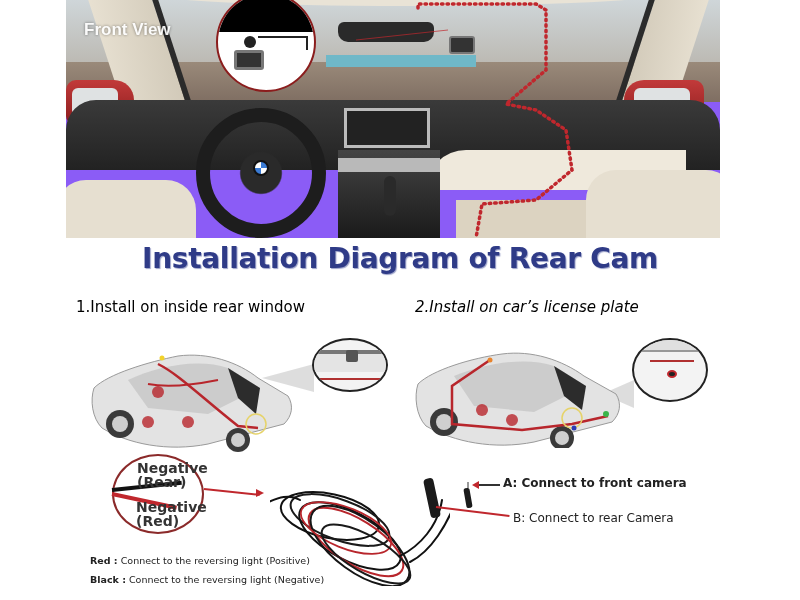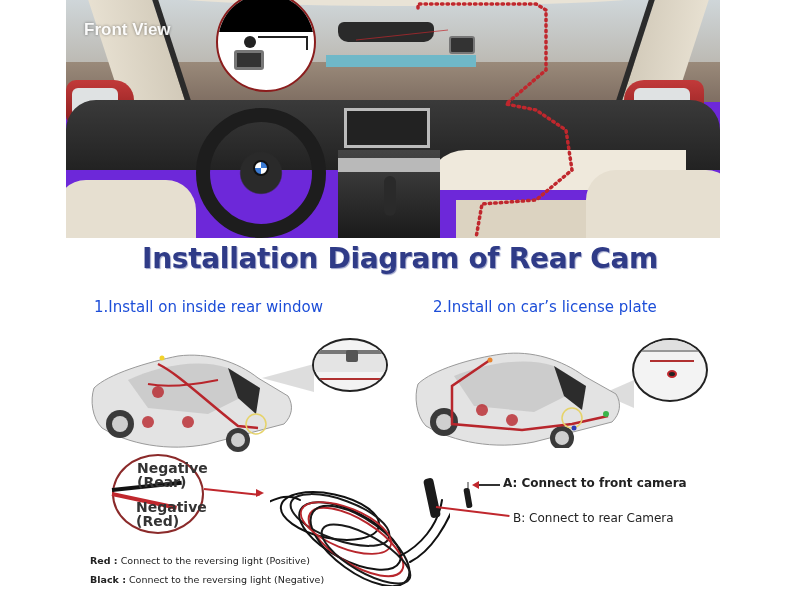--- a/index.html
+++ b/index.html
@@ -1,19 +1,19 @@
 <!DOCTYPE html>
 <html><head>
 <meta charset="utf-8">
 <style>
   * { box-sizing: border-box; margin: 0; padding: 0; }
   body { width: 800px; height: 600px; background: #ffffff; position: relative; overflow: hidden; font-family: "DejaVu Sans", sans-serif; }
 
   
-  .front-photo { position: absolute; left: 66px; top: 0; width: 654px; height: 238px; overflow: hidden; background: #6d28d9; }
+  .front-photo { position: absolute; left: 66px; top: 0; width: 654px; height: 238px; overflow: hidden; background: #8b5cf6; }
   .sky { position: absolute; left: 0; top: 0; width: 100%; height: 80px; background: linear-gradient(#cfd6d9, #b7b2a9); }
   .wall { position: absolute; left: 0; top: 62px; width: 100%; height: 40px; background: linear-gradient(#9a8a7a, #7f6e62); }
   .pool { position: absolute; left: 260px; top: 55px; width: 150px; height: 12px; background: #6fb8c8; }
   .pillar-l { position: absolute; left: 45px; top: -10px; width: 70px; height: 160px; background: linear-gradient(100deg, #e8e1d2, #cfc7b6); transform: skewX(18deg); border-right: 6px solid #2b2b2b; }
   .pillar-r { position: absolute; left: 560px; top: -10px; width: 60px; height: 160px; background: linear-gradient(80deg, #cfc7b6, #e8e1d2); transform: skewX(-18deg); border-left: 6px solid #2b2b2b; }
   .headliner { position: absolute; left: 80px; top: -20px; width: 520px; height: 26px; background: #e9e3d6; border-radius: 0 0 50% 50%; }
   .mirror-l { position: absolute; left: 0; top: 80px; width: 68px; height: 44px; background: linear-gradient(#c23a3a, #8b1d1d); border-radius: 10px 20px 8px 8px; }
   .mirror-l::after { content: ""; position: absolute; left: 6px; top: 8px; width: 46px; height: 28px; background: #dfe2e3; border-radius: 6px; }
   .mirror-r { position: absolute; left: 558px; top: 80px; width: 80px; height: 46px; background: linear-gradient(#c23a3a, #8b1d1d); border-radius: 20px 10px 8px 8px; }
   .mirror-r::after { content: ""; position: absolute; left: 10px; top: 8px; width: 56px; height: 28px; background: #dfe2e3; border-radius: 6px; }
@@ -34,23 +34,23 @@
   .magnifier-front { position: absolute; left: 150px; top: -8px; width: 100px; height: 100px; border-radius: 50%; overflow: hidden; border: 2px solid #8b1d1d; background: #ffffff; }
   .magnifier-front .top { position: absolute; left: 0; top: 0; width: 100%; height: 38px; background: #000; }
   .magnifier-front .wire { position: absolute; left: 40px; top: 42px; width: 50px; height: 14px; border: 2px solid #222; border-left: none; border-bottom: none; }
   .magnifier-front .cam-mount { position: absolute; left: 26px; top: 42px; width: 12px; height: 12px; border-radius: 50%; background: #222; }
   .magnifier-front .cam-body { position: absolute; left: 16px; top: 56px; width: 30px; height: 20px; background: #333; border: 3px solid #777; border-radius: 3px; }
 
   
   .title { position: absolute; left: 0; top: 242px; width: 800px; text-align: center; font-family: "DejaVu Sans", sans-serif; font-weight: bold; font-size: 28px; color: #2f3b87; letter-spacing: -0.3px; text-shadow: 1px 1px 1px #9aa0c8; }
 
   
-  .step { position: absolute; top: 298px; font-family: "DejaVu Sans", sans-serif; font-size: 15px; color: #1d4ed8; margin-left: 18px; }
+  .step { position: absolute; top: 298px; font-family: "DejaVu Sans", sans-serif; font-size: 15px; color: #000000; }
   .step-1 { left: 76px; }
-  .step-2 { left: 415px; }
+  .step-2 { left: 415px; font-style: italic; }
 
   
   .car { position: absolute; }
   .car-1 { left: 88px; top: 344px; width: 210px; height: 108px; }
   .car-2 { left: 412px; top: 344px; width: 214px; height: 104px; }
   .inset { position: absolute; width: 76px; height: 54px; border-radius: 50%; border: 2px solid #222; background: #f3f3f3; overflow: hidden; }
   .inset-1 { left: 312px; top: 338px; }
   .inset-2 { left: 632px; top: 338px; width: 76px; height: 64px; }
   .inset-1 .glass { position: absolute; left: 0; top: 10px; width: 100%; height: 22px; background: #e4e4e4; border-top: 4px solid #777; }
   .inset-1 .cam { position: absolute; left: 32px; top: 10px; width: 12px; height: 12px; background: #555; border-radius: 2px; }

